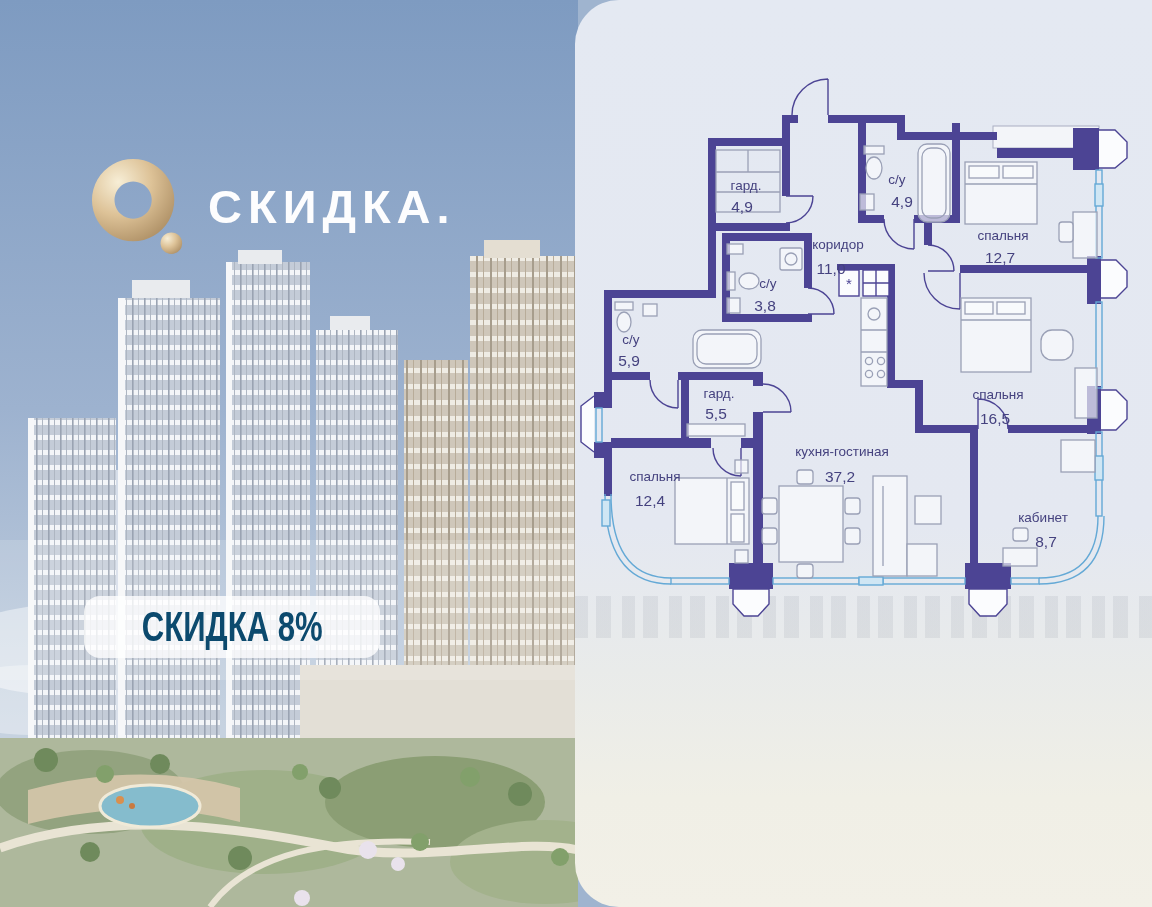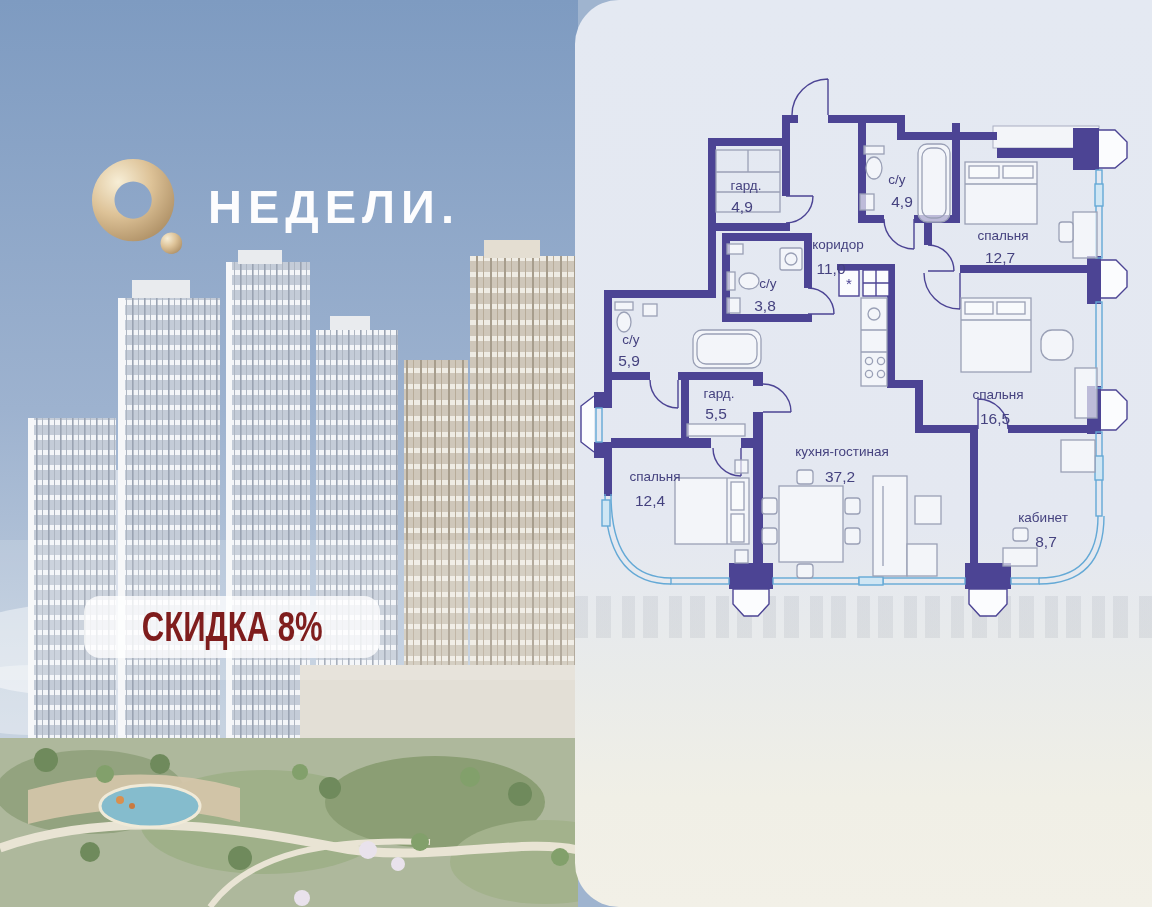--- a/index.html
+++ b/index.html
@@ -4,21 +4,21 @@
 <style>
   html,body{margin:0;padding:0;background:#222;}
   .stage{position:relative;width:1152px;height:907px;overflow:hidden;
          font-family:"Liberation Sans", sans-serif;background:#9fb4cf;}
   
   .photo{position:absolute;left:0;top:0;width:578px;height:907px;}
   .photo svg{display:block;}
   .logo{position:absolute;left:90px;top:156px;display:flex;align-items:center;gap:20px;}
   .logo-text{color:#fdfdfe;font-size:47px;font-weight:700;letter-spacing:6px;line-height:1;}
   .badge{position:absolute;background:rgba(255,255,255,0.78);border-radius:16px;
-         color:#7f1d1d;display:flex;align-items:center;justify-content:center;
+         color:#0c4a6e;display:flex;align-items:center;justify-content:center;
          padding:0 26px;height:62px;}
   .badge-text{display:inline-block;transform:scaleX(0.74);transform-origin:center;
          font-size:42px;font-weight:600;letter-spacing:0px;white-space:nowrap;line-height:1;}
   .badge1{left:84px;top:596px;}
   .badge2{left:84px;top:676px;}
   
   .panel{position:absolute;left:575px;top:0;width:577px;height:907px;
          border-radius:44px 0 0 44px;
          background:linear-gradient(180deg,#e4e9f2 0%,#e4e8f1 58%,#e9ebea 74%,#f0efe6 88%,#f2f0e7 100%);}
   .skyline{position:absolute;left:0;top:596px;width:100%;height:42px;opacity:0.10;
@@ -129,21 +129,21 @@
       </g>
 
       <rect x="0" y="540" width="578" height="140" fill="#ffffff" opacity="0.14"></rect>
     </svg>
 
     <div class="logo">
       <svg width="98" height="100" viewBox="0 0 100 100">
         <path d="M44 2 a42 42 0 1 0 0.01 0 Z M44 25 a19 19 0 1 1 -0.01 0 Z" fill="url(#gold)" fill-rule="evenodd"></path>
         <circle cx="83" cy="88" r="11" fill="url(#gold)"></circle>
       </svg>
-      <span class="logo-text">НЕДЕЛИ.</span>
+      <span class="logo-text">СКИДКА.</span>
     </div>
 
     <div class="badge badge1">
       <span class="badge-text">СКИДКА 8%</span>
     </div>
   </div>
 
   <div class="panel">
     <div class="skyline"></div>
 

